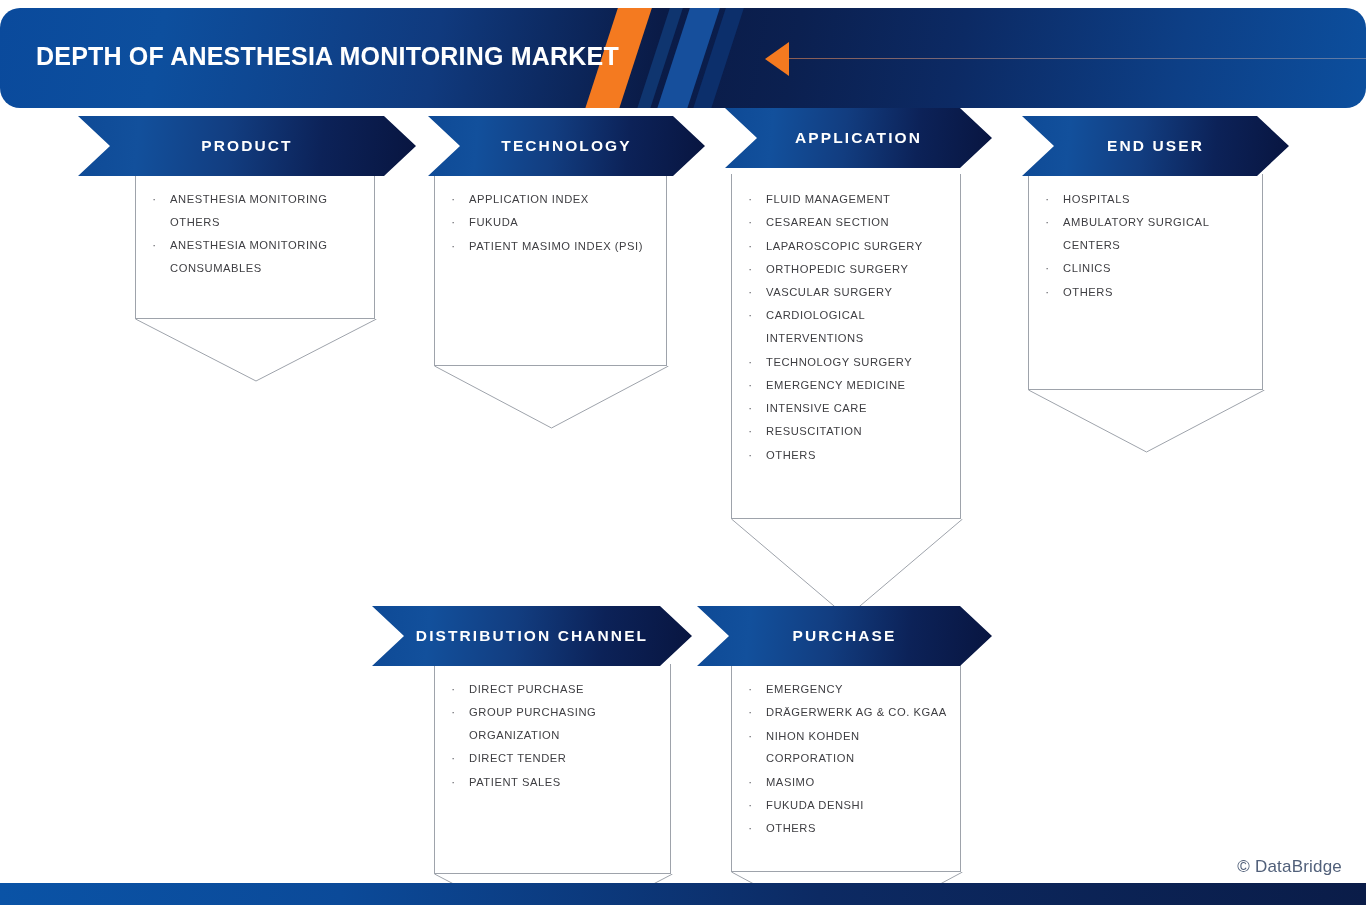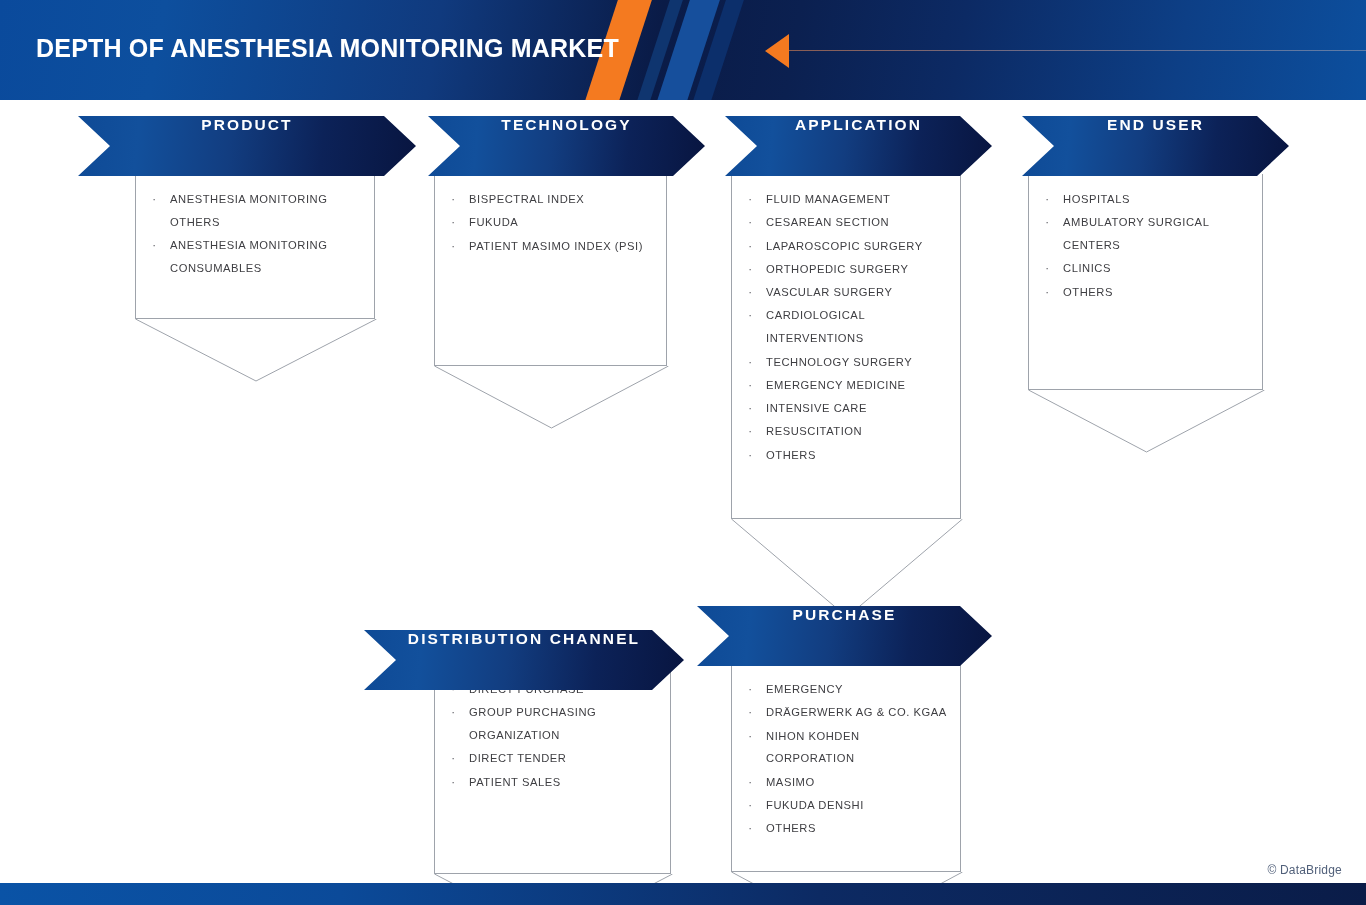--- a/index.html
+++ b/index.html
@@ -6,23 +6,24 @@
   html,body { width:1366px; height:905px; }
   body {
     font-family:"Liberation Sans", sans-serif;
     background:#ffffff;
     position:relative;
     overflow:hidden;
   }
 
   
   .header {
-    position:absolute; left:0; top:0; width:1366px; height:100px;
+    position:absolute; left:0; top:8px; width:1366px; height:100px;
     background:linear-gradient(100deg,#0a4a9c 0%,#0d4f9e 12%,#103a7e 32%,#0a1b47 48%,#0b2050 58%,#0c2a64 70%,#0d3f86 86%,#0c4f9e 100%);
     overflow:hidden;
+    border-radius:20px;
   }
   .hdr-stripe {
     position:absolute; top:-30px; height:170px;
     transform:skewX(-18deg);
   }
   .s-orange { left:600px; width:34px; background:#f47a20; }
   .s-blue1  { left:652px; width:13px; background:#0f356f; }
   .s-blue2  { left:672px; width:30px; background:#164f9c; }
   .s-blue3  { left:708px; width:18px; background:#0c2f6b; }
 
@@ -47,32 +48,32 @@
     background:linear-gradient(90deg,#8c5d52 0%,#6e6b86 40%,#5d7ba8 100%);
   }
 
   
   .footer-bar {
     position:absolute; left:0; bottom:0; width:1366px; height:22px;
     background:linear-gradient(90deg,#0a53a6 0%,#0b4a99 25%,#0c2a63 60%,#0a1c48 100%);
   }
   .copyright {
     position:absolute; right:24px; bottom:28px;
-    font-size:12px; color:#51607a; letter-spacing:0.2px;
+    font-size:17px; color:#51607a; letter-spacing:0.2px;
   }
 
   
   .cat { position:absolute; }
 
   .banner {
     position:absolute; left:0; top:0; height:60px;
     background:linear-gradient(95deg,#0e4a96 0%,#12509c 18%,#123d80 45%,#0c2258 72%,#081540 100%);
     -webkit-clip-path:polygon(0 0, calc(100% - 32px) 0, 100% 50%, calc(100% - 32px) 100%, 0 100%, 32px 50%);
     clip-path:polygon(0 0, calc(100% - 32px) 0, 100% 50%, calc(100% - 32px) 100%, 0 100%, 32px 50%);
-    display:flex; align-items:flex-start; justify-content:center;
+    display:flex; align-items:center; justify-content:center;
   }
   .banner-label {
     color:#ffffff;
     font-size:15.5px;
     font-weight:bold;
     letter-spacing:2.1px;
     white-space:nowrap;
   }
 
   .card {
@@ -146,21 +147,21 @@
       </div>
       <div class="banner" style="left: 78px; top: 116px; width: 338px;">
         <span class="banner-label">PRODUCT</span>
       </div>
     </div>
     <div class="cat" style="left: 0px; top: 0px;">
       <div class="card" style="left: 434px; top: 174px; width: 233px; height: 192px;">
         <div class="list">
           <div class="li">
             <span class="li-dot">·</span>
-            <span class="li-text">BISPECTRAL INDEX</span>
+            <span class="li-text">APPLICATION INDEX</span>
           </div>
           <div class="li">
             <span class="li-dot">·</span>
             <span class="li-text">FUKUDA</span>
           </div>
           <div class="li">
             <span class="li-dot">·</span>
             <span class="li-text">PATIENT MASIMO INDEX (PSI)</span>
           </div>
         </div>
@@ -221,21 +222,21 @@
             <span class="li-dot">·</span>
             <span class="li-text">OTHERS</span>
           </div>
         </div>
         <div class="card-point" style="top: 345px;">
           <svg width="232" height="100" viewBox="0 0 232 100">
             <polyline points="0.5,0 116,98 231.5,0" fill="#ffffff" stroke="#9ea3ab" stroke-width="1"></polyline>
           </svg>
         </div>
       </div>
-      <div class="banner" style="left: 725px; top: 116px; width: 267px;">
+      <div class="banner" style="left: 725px; top: 108px; width: 267px;">
         <span class="banner-label">APPLICATION</span>
       </div>
     </div>
     <div class="cat" style="left: 0px; top: 0px;">
       <div class="card" style="left: 1028px; top: 174px; width: 235px; height: 216px;">
         <div class="list">
           <div class="li">
             <span class="li-dot">·</span>
             <span class="li-text">HOSPITALS</span>
           </div>
@@ -281,21 +282,21 @@
             <span class="li-dot">·</span>
             <span class="li-text">PATIENT SALES</span>
           </div>
         </div>
         <div class="card-point" style="top: 210px;">
           <svg width="239" height="64" viewBox="0 0 239 64">
             <polyline points="0.5,0 119.5,62 238.5,0" fill="#ffffff" stroke="#9ea3ab" stroke-width="1"></polyline>
           </svg>
         </div>
       </div>
-      <div class="banner" style="left: 364px; top: 606px; width: 320px; margin-top: 24px;">
+      <div class="banner" style="left: 372px; top: 606px; width: 320px;">
         <span class="banner-label">DISTRIBUTION CHANNEL</span>
       </div>
     </div>
     <div class="cat" style="left: 0px; top: 0px;">
       <div class="card" style="left: 731px; top: 664px; width: 230px; height: 208px;">
         <div class="list">
           <div class="li">
             <span class="li-dot">·</span>
             <span class="li-text">EMERGENCY</span>
           </div>

